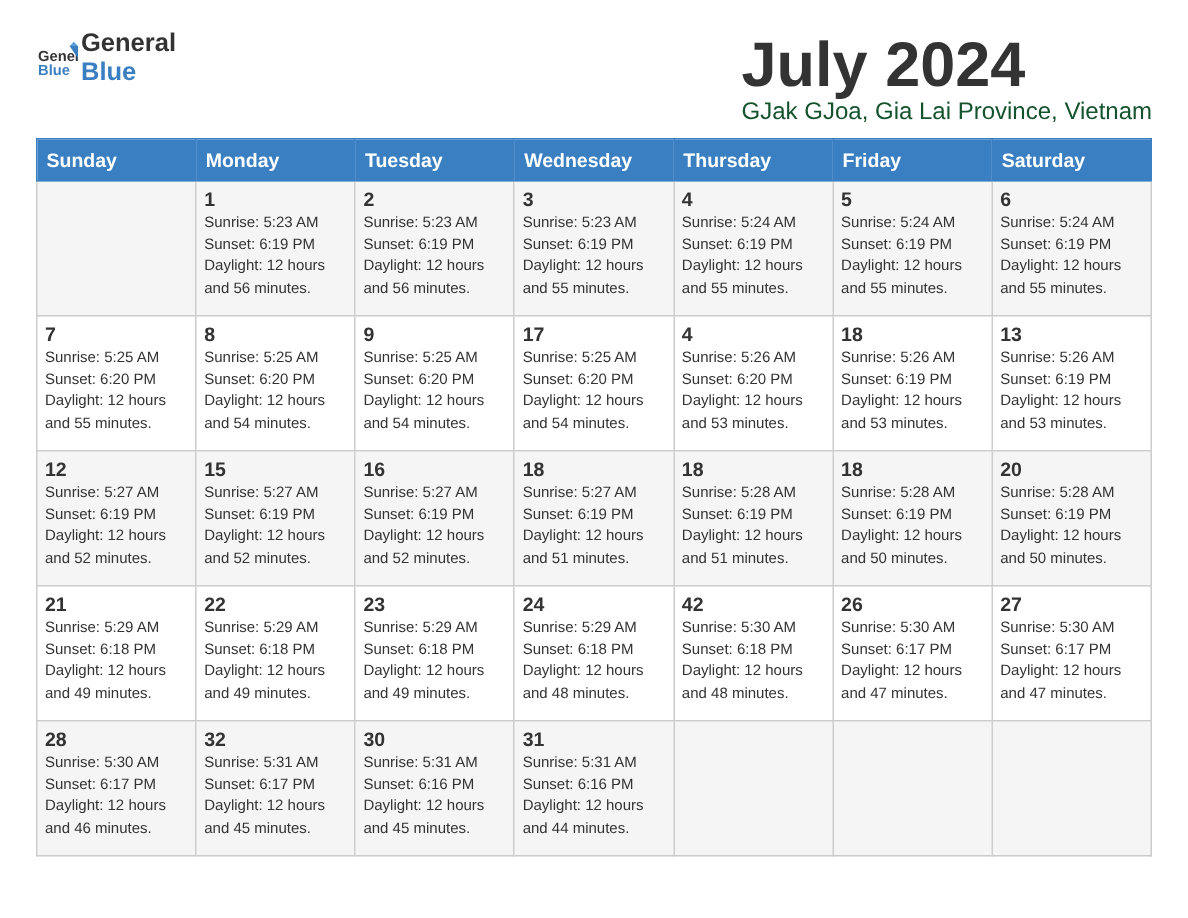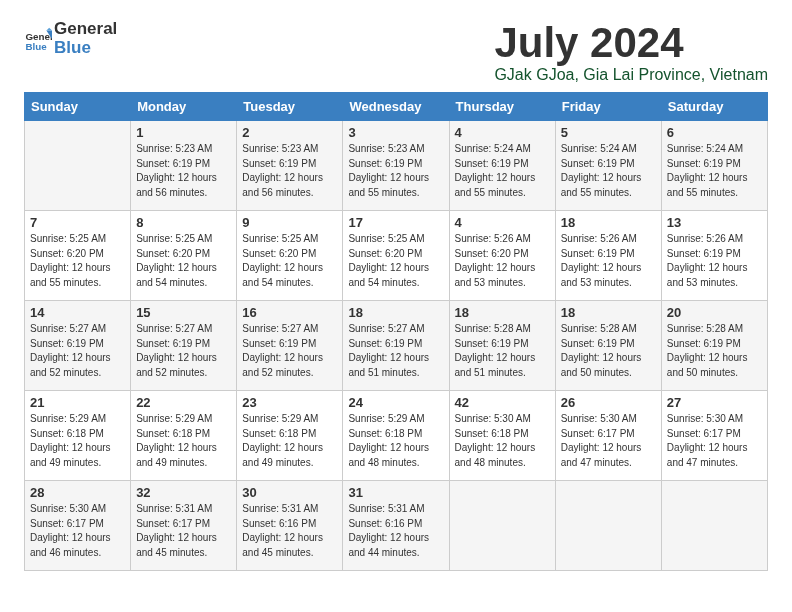--- a/index.html
+++ b/index.html
@@ -205,21 +205,21 @@
         <td>
           <span class="day-number">13</span>
           <div class="cell-info" style="white-space: pre-line;">Sunrise: 5:26 AM
 Sunset: 6:19 PM
 Daylight: 12 hours
 and 53 minutes.</div>
         </td>
       </tr>
       <tr>
         <td>
-          <span class="day-number">14</span>
+          <span class="day-number">12</span>
           <div class="cell-info" style="white-space: pre-line;">Sunrise: 5:27 AM
 Sunset: 6:19 PM
 Daylight: 12 hours
 and 52 minutes.</div>
         </td>
         <td>
           <span class="day-number">15</span>
           <div class="cell-info" style="white-space: pre-line;">Sunrise: 5:27 AM
 Sunset: 6:19 PM
 Daylight: 12 hours

